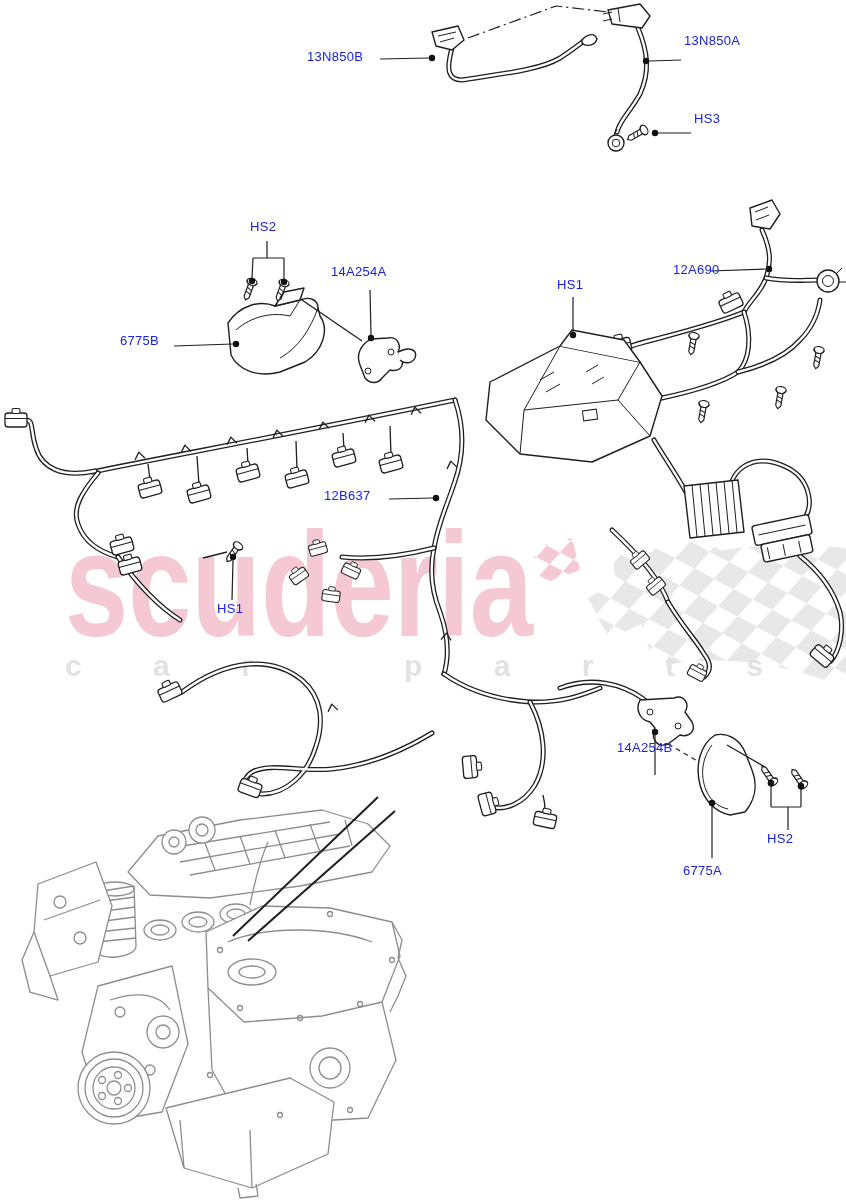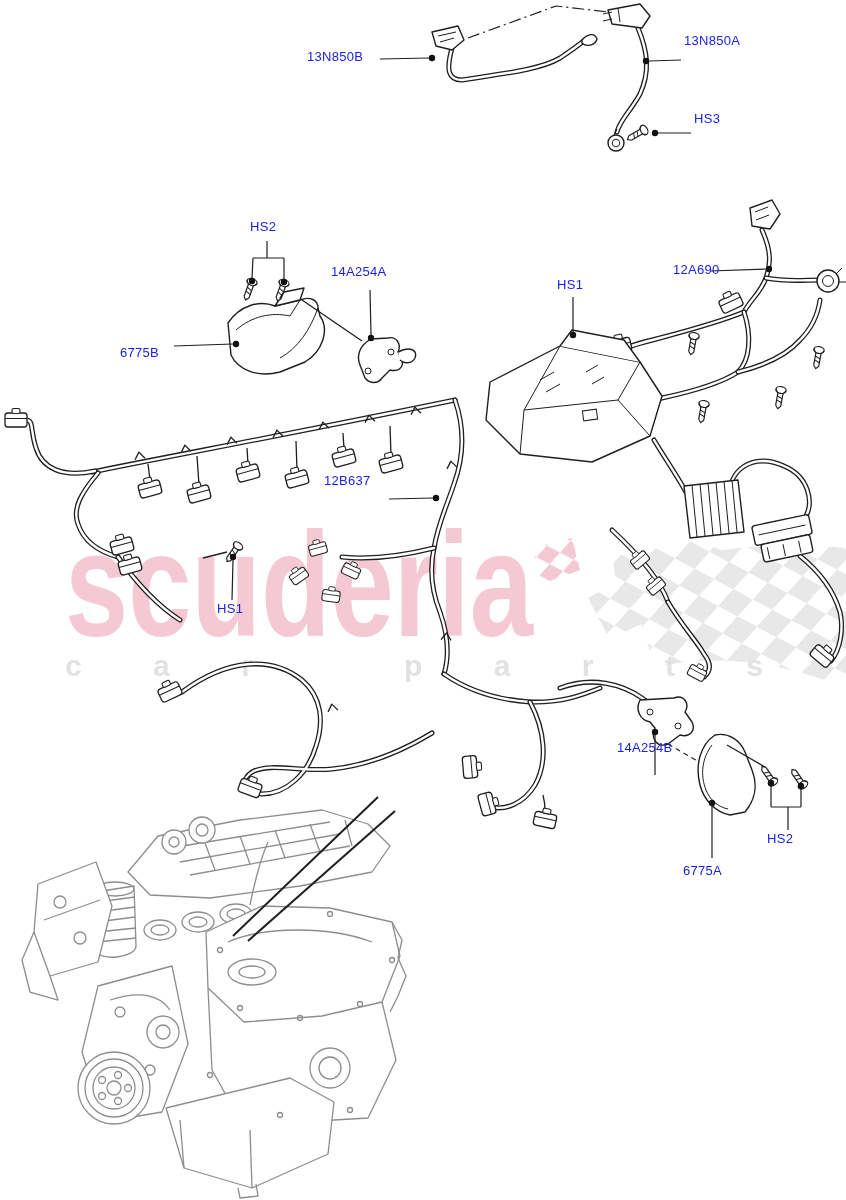--- a/index.html
+++ b/index.html
@@ -438,22 +438,22 @@
     <circle class="dot" cx="771" cy="783" r="3.2"></circle>
         <circle class="dot" cx="801" cy="786" r="3.2"></circle>
   </g>
 </svg>
 
 <div class="callout" style="left:307px;top:50px">13N850B</div>
 <div class="callout" style="left:684px;top:34px">13N850A</div>
 <div class="callout" style="left:694px;top:112px">HS3</div>
 <div class="callout" style="left:250px;top:220px">HS2</div>
 <div class="callout" style="left:331px;top:265px">14A254A</div>
-<div class="callout" style="left:120px;top:346px">6775B</div>
+<div class="callout" style="left:120px;top:334px">6775B</div>
 <div class="callout" style="left:557px;top:278px">HS1</div>
 <div class="callout" style="left:673px;top:263px">12A690</div>
-<div class="callout" style="left:324px;top:474px">12B637</div>
+<div class="callout" style="left:324px;top:489px">12B637</div>
 <div class="callout" style="left:217px;top:602px">HS1</div>
 <div class="callout" style="left:617px;top:741px">14A254B</div>
 <div class="callout" style="left:683px;top:864px">6775A</div>
 <div class="callout" style="left:767px;top:832px">HS2</div>
 
 </div>
 
 </body></html>

